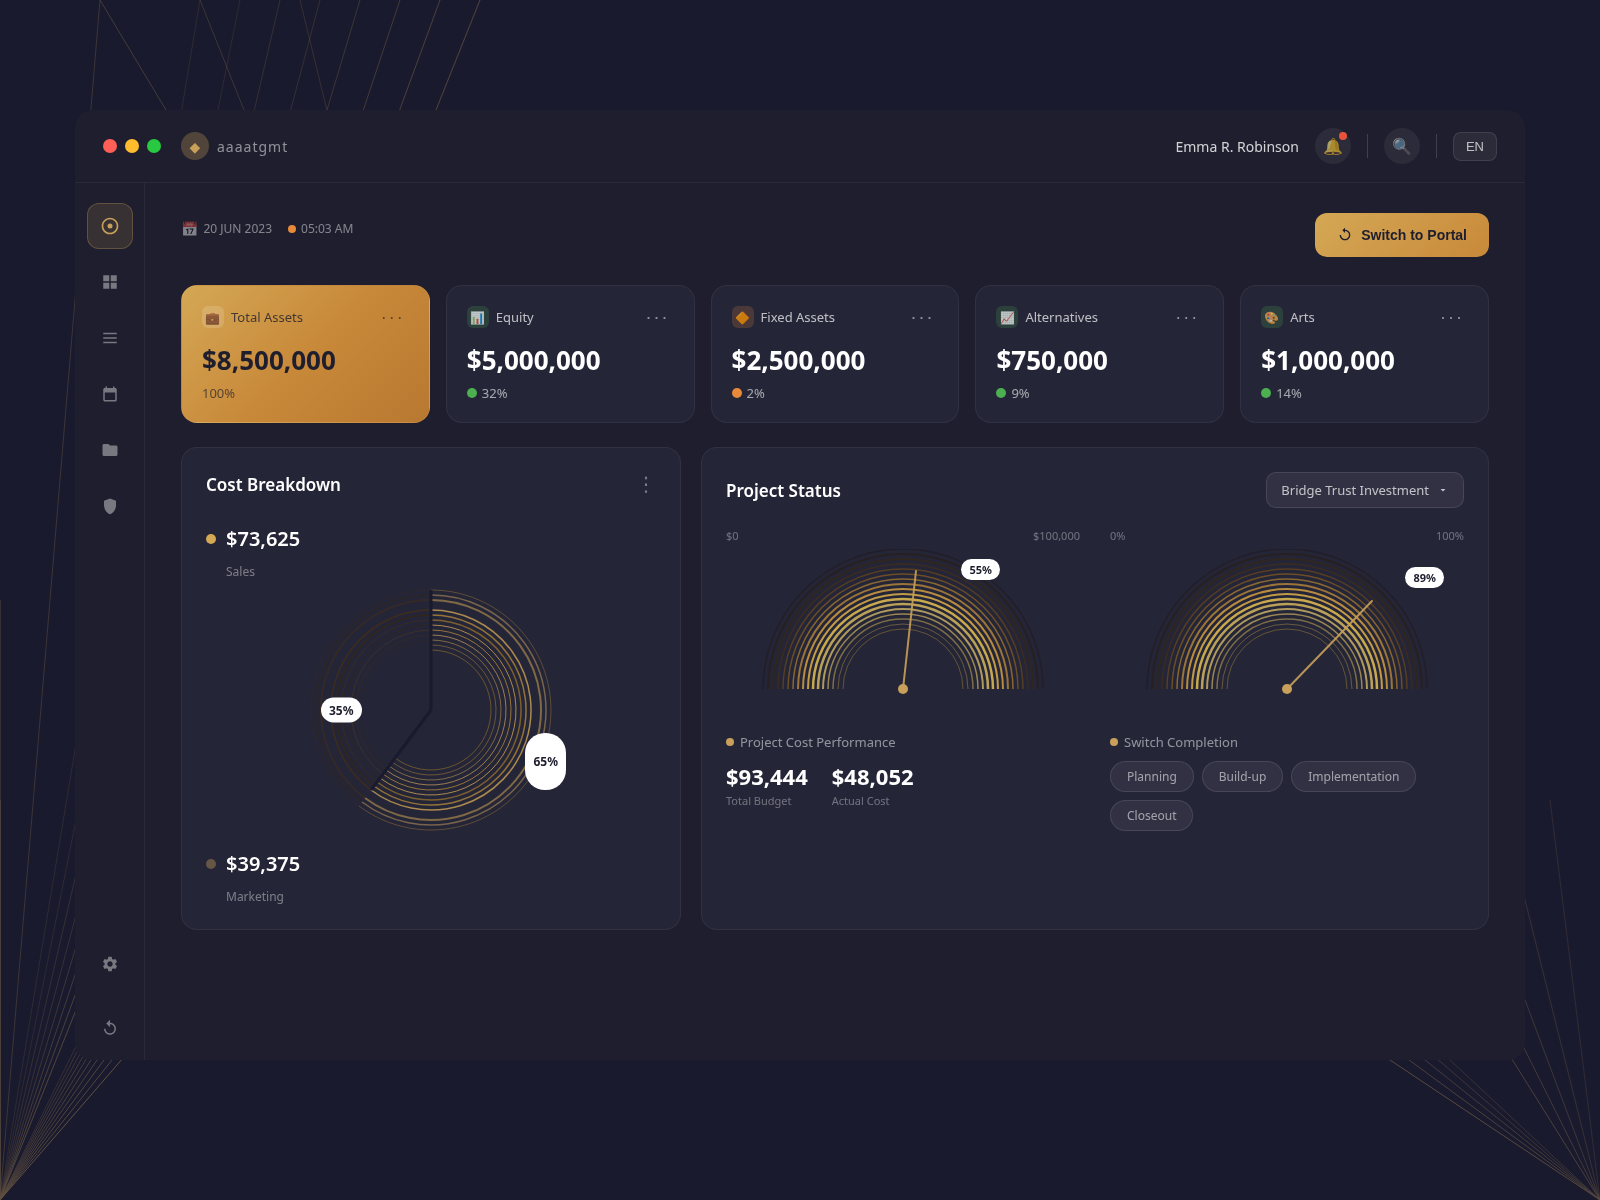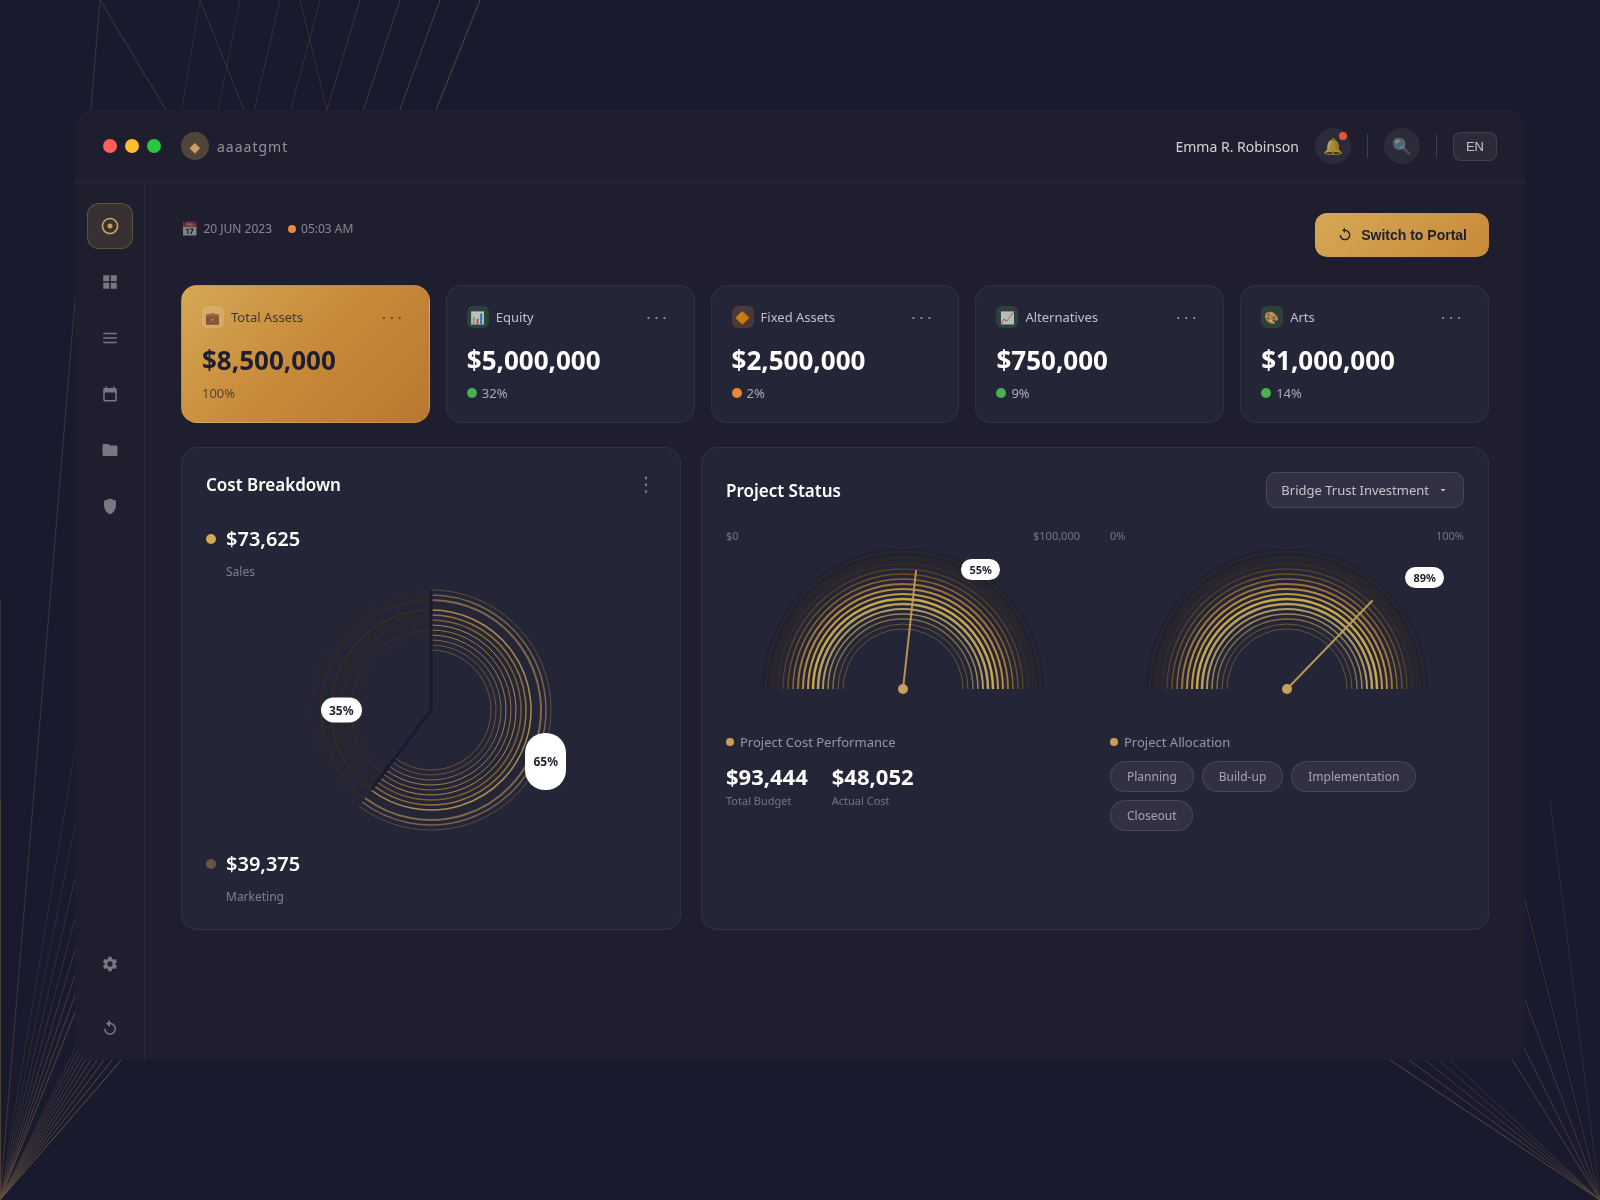--- a/index.html
+++ b/index.html
@@ -934,21 +934,21 @@
                 <div class="budget-item">
                   <div class="budget-amount">$48,052</div>
                   <div class="budget-label">Actual Cost</div>
                 </div>
               </div>
             </div>
 
             <div class="project-info-block">
               <div class="project-info-title">
                 <span class="info-dot"></span>
-                <span>Project Allocation</span>
+                <span>Switch Completion</span>
               </div>
               <div class="tags-row" id="tags-container">
 
               <span class="tag">Planning</span>
                   <span class="tag">Build-up</span>
                   <span class="tag">Implementation</span>
                   <span class="tag">Closeout</span>
                 </div>
             </div>
 

